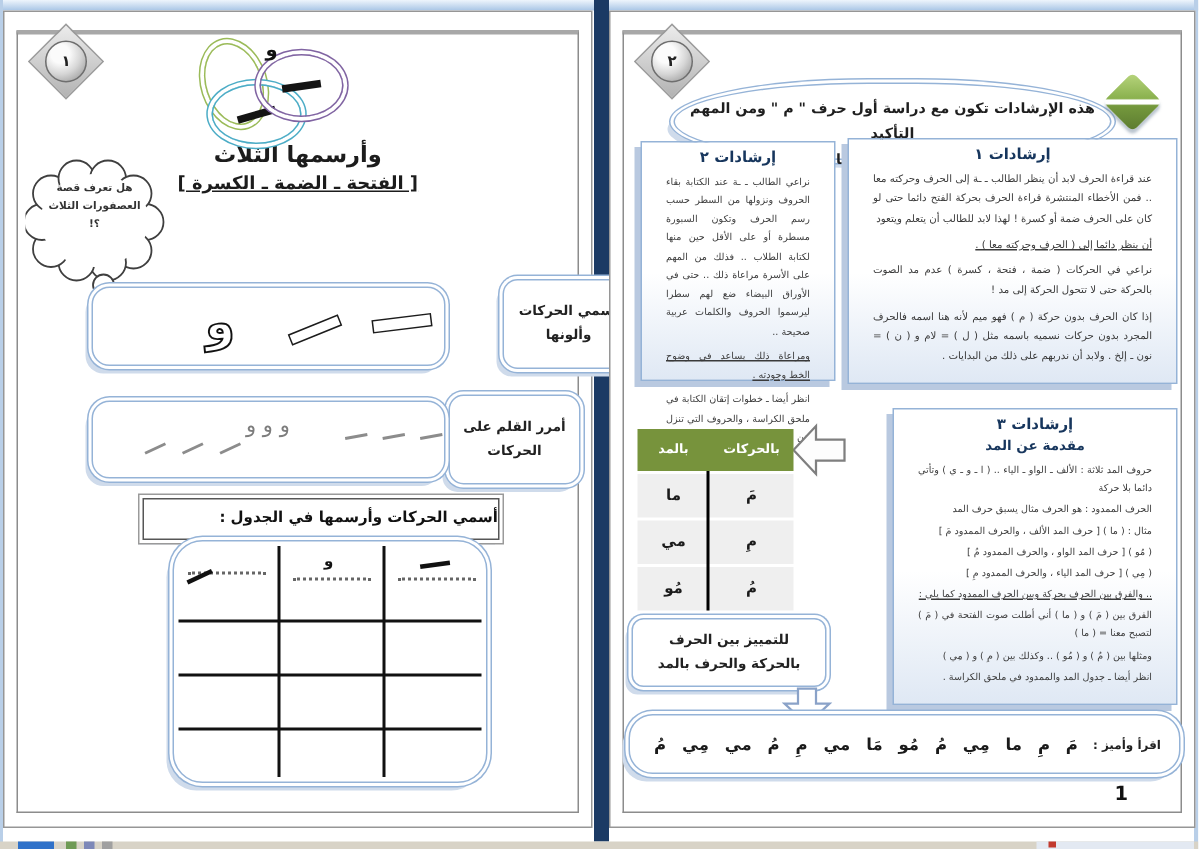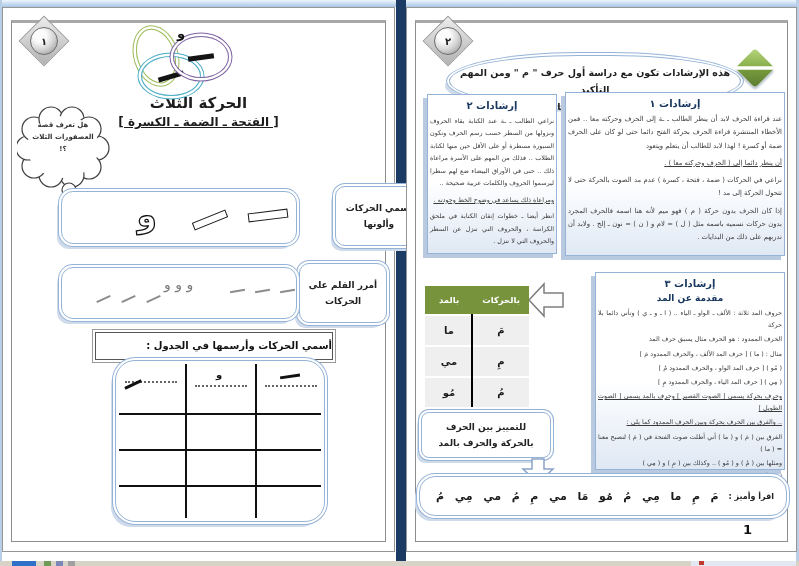--- a/index.html
+++ b/index.html
@@ -109,21 +109,21 @@
   
   .banner { position:absolute; left:42px; top:26px; width:292px; height:52px;
             border-radius:150px / 30px; direction:rtl; text-align:center;
             font-size:9.5px; font-weight:bold; color:#1f1f1f; line-height:1.8; padding-top:8px;margin-top:21px; }
   .green-diamond { position:absolute; left:330px; top:42px; width:36px; height:36px; }
   .green-diamond .gd { position:absolute; inset:4px; transform:rotate(45deg); border-radius:4px;
        background:linear-gradient(135deg,#b9d67f 0%, #8ab14e 44%, #ffffff 47%, #ffffff 53%, #75993d 56%, #5b7a30 100%);
        box-shadow:2px 2px 2px rgba(120,140,160,.5); }
 
   .inst-box { position:absolute; background:linear-gradient(#ffffff 55%, #dfe8f4);
-              border:1px solid #95b3d7; box-shadow:-4px 4px 0 0 #b9c9e0; padding:5px 2px; direction:rtl; }
+              border:1px solid #95b3d7; box-shadow:-4px 4px 0 0 #b9c9e0; padding:5px 16px; direction:rtl; }
   .inst-title { text-align:center; font-size:10px; font-weight:bold; color:#17365d; margin-bottom:4px; }
   .inst-sub { text-align:center; font-size:9px; font-weight:bold; color:#17365d; margin-bottom:4px; }
   .inst-box p { font-size:6.8px; color:#3a3a3a; text-align:justify; line-height:1.95; margin-bottom:4px; }
   .inst-1 { left:158px; top:84px; width:220px; height:164px; }
   .inst-2 { left:20px;  top:86px; width:130px; height:160px; }
   .inst-2 p { font-size:6.4px; }
   .inst-3 { left:188px; top:264px; width:190px; height:198px; }
   .inst-3 p { font-size:6.4px; line-height:1.9; margin-bottom:2px; }
   .u { text-decoration:underline; }
   .c { text-align:center; }
@@ -176,21 +176,21 @@
       <div class="ring ring-green"></div>
       <span class="logo-damma">و</span>
       <div class="ring ring-purple">
         <div class="dash dash-fatha"></div>
       </div>
       <div class="ring ring-cyan">
         <div class="dash dash-kasra"></div>
       </div>
     </div>
 
-    <div class="pg-title title-main">الحركة الثلاث</div>
+    <div class="pg-title title-main">وأرسمها الثلاث</div>
     <div class="pg-title title-sub">[ الفتحة ـ الضمة ـ الكسرة ]</div>
 
     <div class="bubble">
       <svg width="94" height="112" viewBox="0 0 94 112">
         <g stroke="#3f3f3f" stroke-width="1.2" fill="#ffffff">
           <circle cx="80" cy="44" r="12"></circle>
             <circle cx="72" cy="63" r="12"></circle>
             <circle cx="55" cy="71" r="12"></circle>
           <circle cx="34" cy="71" r="12"></circle>
             <circle cx="17" cy="62" r="12"></circle>
@@ -300,21 +300,20 @@
     <div class="inst-box inst-3">
       <div class="inst-title">إرشادات ٣</div>
       <div class="inst-sub">مقدمة عن المد</div>
       <div>
 
       <p>حروف المد ثلاثة : الألف ـ الواو ـ الياء .. ( ا ـ و ـ ي ) وتأتي دائما بلا حركة</p>
           <p>الحرف الممدود : هو الحرف مثال يسبق حرف المد</p>
           <p>مثال : ( ما ) [ حرف المد الألف ، والحرف الممدود مَ ]</p>
           <p class="c">( مُو ) [ حرف المد الواو ، والحرف الممدود مُ ]</p>
           <p class="c">( مِي ) [ حرف المد الياء ، والحرف الممدود مِ ]</p>
-          <p class="u">وحرف بحركة يسمى [ الصوت القصير ] وحرف بالمد يسمى [ الصوت الطويل ]</p>
           <p class="u">.. والفرق بين الحرف بحركة وبين الحرف الممدود كما يلي :</p>
           <p>الفرق بين ( مَ ) و ( ما ) أني أطلت صوت الفتحة في ( مَ ) لتصبح معنا = ( ما )</p>
           <p>ومثلها بين ( مُ ) و ( مُو ) .. وكذلك بين ( مِ ) و ( مِي )</p>
           <p>انظر أيضا ـ جدول المد والممدود في ملحق الكراسة .</p>
         </div>
     </div>
 
     <div class="arrow-left-wrap">
       <svg width="38" height="40" viewBox="0 0 38 40">
         <polygon points="2,20 17,4 17,13 36,13 36,27 17,27 17,36" fill="#fdfdfd" stroke="#7f7f7f" stroke-width="1.5"></polygon>

